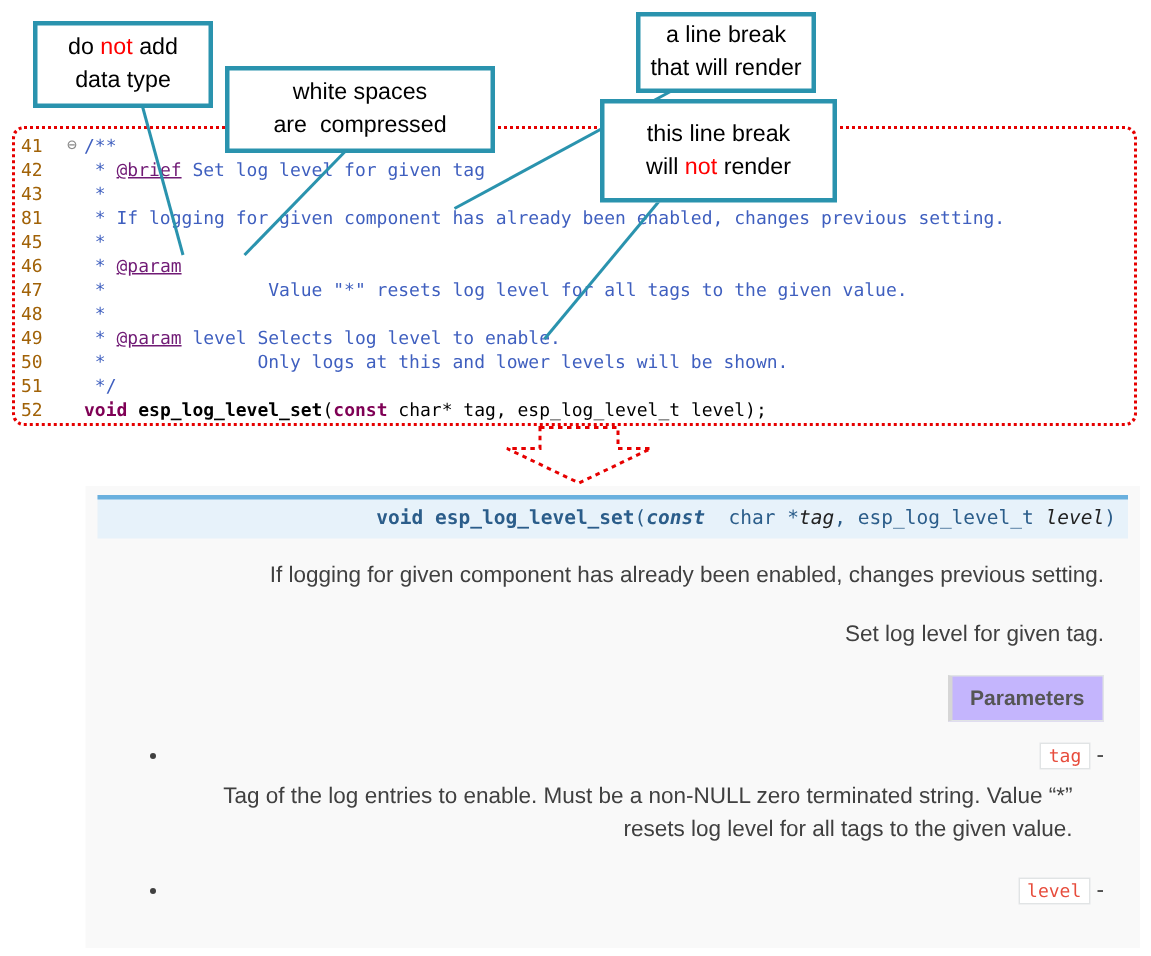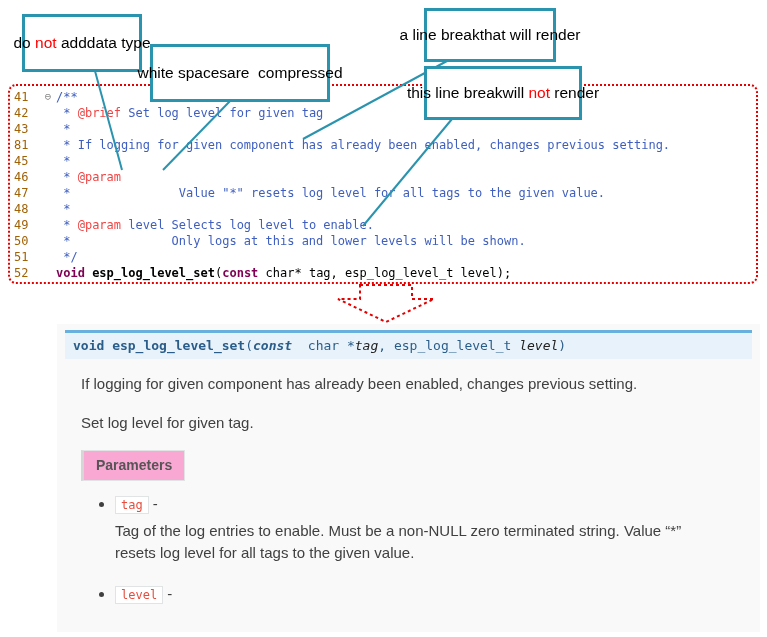--- a/index.html
+++ b/index.html
@@ -6,68 +6,68 @@
   html,body { background:#ffffff; }
   body {
     width:767px; height:637px; position:relative; overflow:hidden;
     font-family:"Liberation Sans", sans-serif;
   }
 
   
   .callout {
     position:absolute; z-index:6; background:#fff;
     border:3px solid #2a93ae; color:#000;
-    display:flex; flex-direction:row; align-items:center; justify-content:center;
+    display:flex; flex-direction:column; align-items:center; justify-content:center;
     font-size:15.5px; line-height:1.4; text-align:center; white-space:pre;
   }
   .red { color:#ff0000; }
   #callout1 { left:22px;  top:14px; width:120px; height:58px; }
   #callout2 { left:150px; top:44px; width:180px; height:58px; }
-  #callout3 { left:424px; top:8px;  width:132px; height:54px; }
-  #callout4 { left:424px; top:66px; width:158px; height:54px; }
+  #callout3 { left:424px; top:8px;  width:120px; height:54px; }
+  #callout4 { left:400px; top:66px; width:158px; height:69px; }
 
   
   svg.overlay { position:absolute; left:0; top:0; z-index:5; pointer-events:none; }
   .connector { stroke:#2a93ae; stroke-width:2; }
   .bigarrow  { stroke:#e60000; stroke-width:2; fill:none; stroke-dasharray:3 3; }
 
   
   .codebox {
     position:absolute; left:8px; top:84px; width:750px; height:200px;
     border:2px dotted #e60000; border-radius:8px; background:#fff;
     padding:3px 0 0 4px; z-index:1; overflow:hidden;
   }
   .cline { display:flex; font-family:"DejaVu Sans Mono", monospace; font-size:12px; line-height:16px; white-space:pre; }
   .lnum  { width:26px; text-align:left; color:#a16207; flex:none; }
   .fold  { width:16px; text-align:center; color:#8a8a8a; font-size:11px; flex:none; }
   .cmt   { color:#3f5fbf; }
-  .jtag  { color:#ef4444; }
+  .jtag  { color:#701a75;text-decoration:underline; }
   .kw    { color:#7f0055; font-weight:bold; }
   .fn    { color:#000; font-weight:bold; }
   .plain { color:#000; }
 
   
   .docpanel {
     position:absolute; left:57px; top:324px; width:703px; height:308px;
-    background:#f9f9f9; z-index:1; padding:6px 8px 0 8px;
+    background:#f9f9f9; z-index:1; padding:6px 8px 0 8px;text-align:right;
   }
   .sigbar {
     background:#e7f2fa; border-top:3px solid #6ab0de;
     padding:5px 8px 6px 8px; white-space:pre;
     font-family:"DejaVu Sans Mono", monospace; font-size:13px; color:#2b5d8a;
   }
   .sig-kw   { font-weight:bold; }
   .sig-kw-i { font-weight:bold; font-style:italic; }
   .sig-name { font-weight:bold; }
   .sig-arg  { font-style:italic; color:#222; }
 
   .docbody { padding:14px 16px 0 16px; color:#404040; font-size:15px; line-height:1.5; }
   .docbody p.para { margin:0 0 16px 0; }
   .params-label {
-    display:inline-block; background:#f9a8d4; border:1px solid #e1e4e5; border-left:3px solid #d6d6d6;
+    display:inline-block; background:#c4b5fd; border:1px solid #e1e4e5; border-left:3px solid #d6d6d6;
     padding:4px 12px; font-weight:bold; font-size:14px; color:#555; margin-bottom:12px;
   }
   ul.params { margin:0 0 0 34px; list-style:disc; color:#404040; }
   ul.params li { margin-bottom:18px; }
   .chip {
     font-family:"DejaVu Sans Mono", monospace; font-size:12px;
     color:#e74c3c; background:#fff; border:1px solid #e1e4e5; padding:1px 5px;
   }
   .dash { color:#404040; white-space:pre; }
   .pdesc { margin-top:4px; max-width:600px; }

